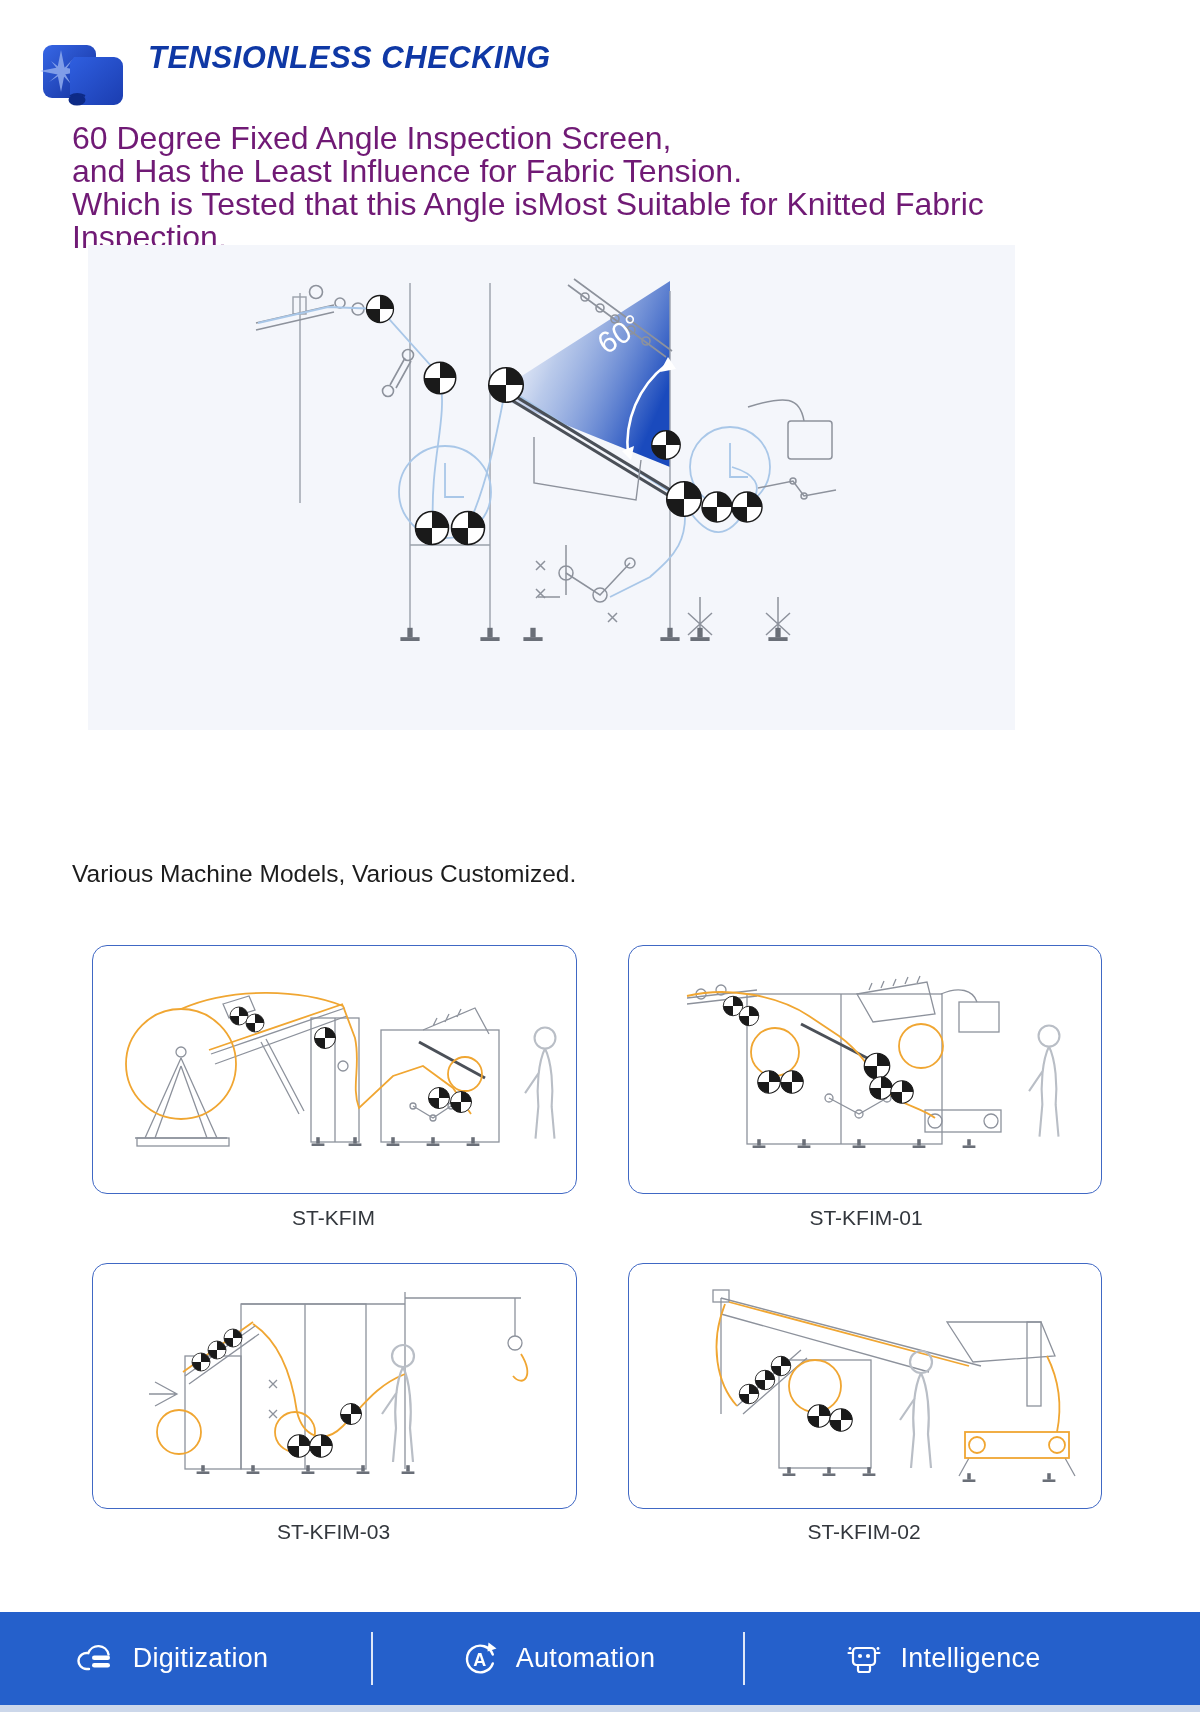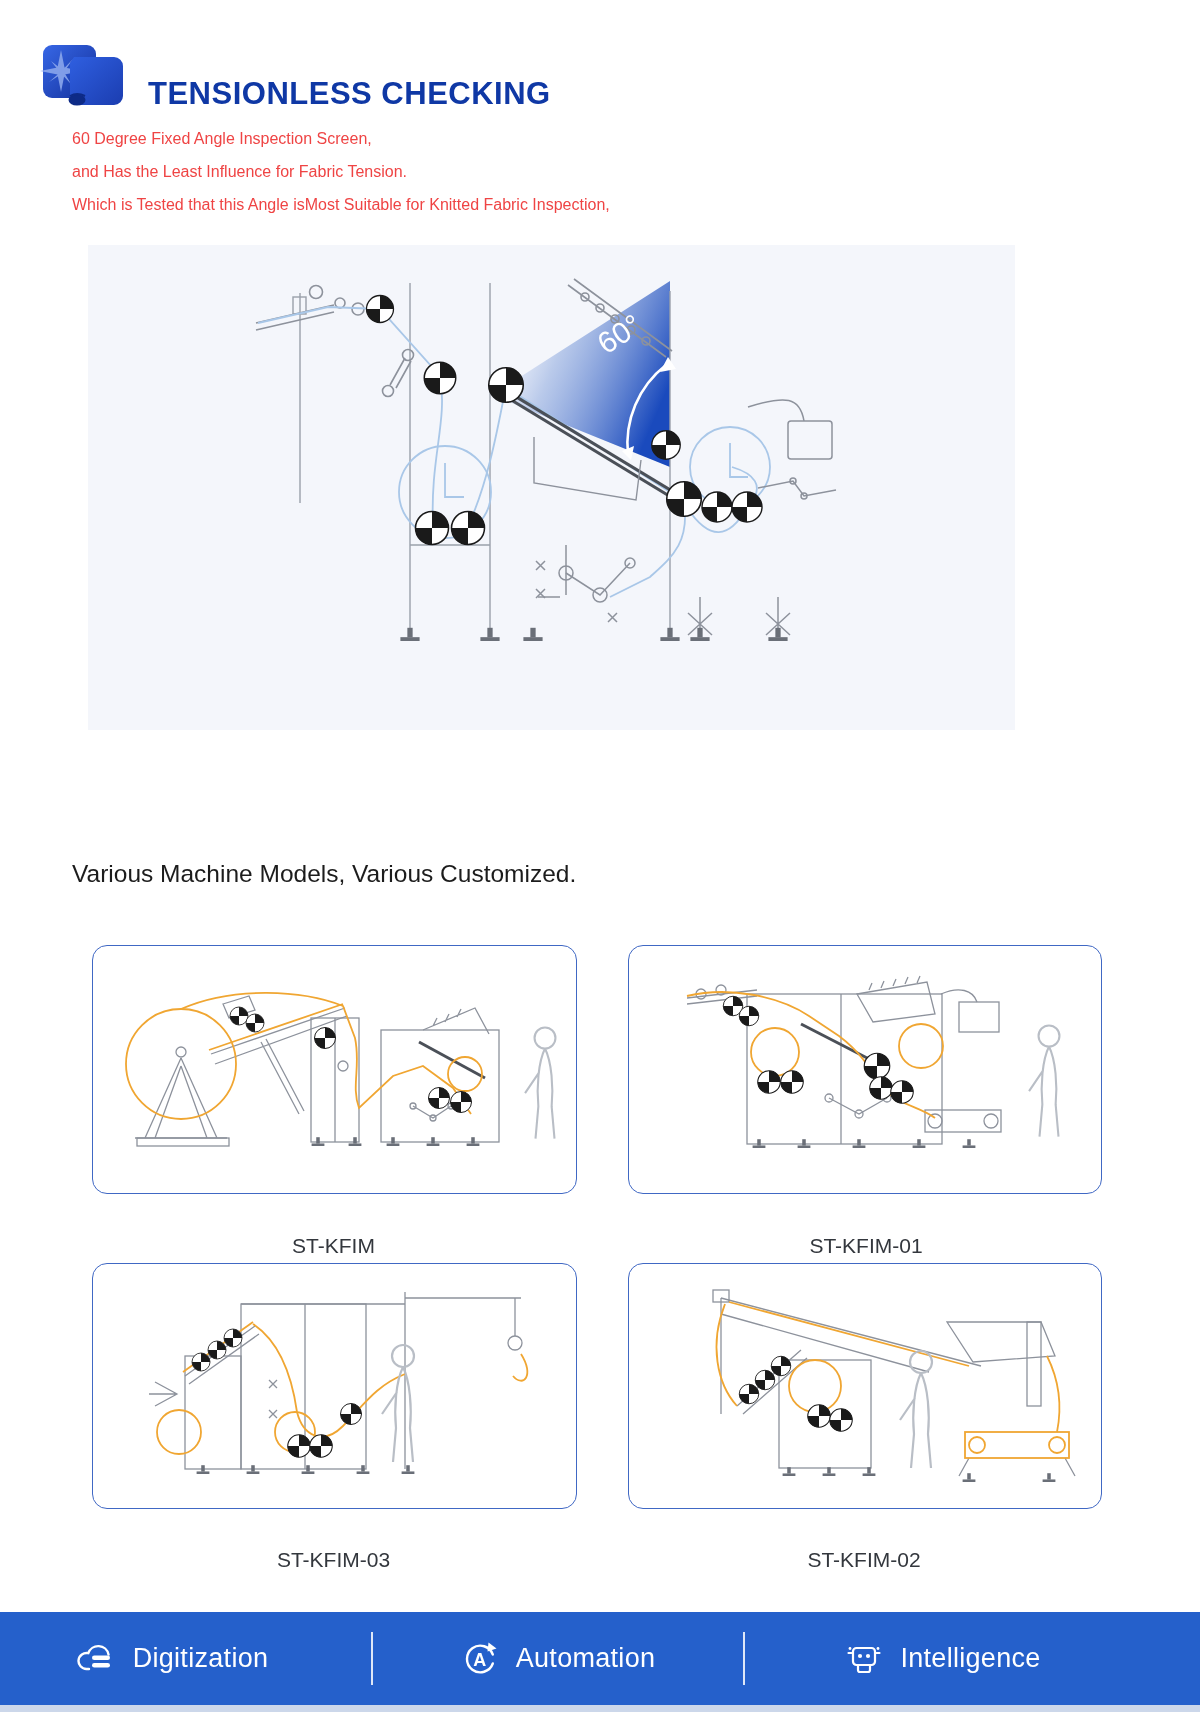--- a/index.html
+++ b/index.html
@@ -1,32 +1,32 @@
 <!DOCTYPE html>
 <html><head>
 <meta charset="utf-8">
 <style>
   html,body{margin:0;padding:0;}
   body{font-family:"Liberation Sans", sans-serif; background:#ffffff;}
   .page{position:relative;width:1200px;height:1712px;background:#ffffff;overflow:hidden;}
 
-  .sec-header{position:absolute;display:flex;align-items:flex-end;gap:22px;}
+  .sec-header{position:absolute;display:flex;align-items:flex-start;gap:22px;font-style:italic;}
   .sec-header .badge{width:86px;height:72px;flex:0 0 auto;}
   .sec-title{font-size:31px;font-weight:bold;color:#0f38a5;letter-spacing:.5px;}
 
-  .body-para{position:absolute;left:72px;width:1060px;font-size:16px;line-height:33px;color:#ef4444;}
+  .body-para{position:absolute;left:72px;width:1060px;font-size:32px;line-height:33px;color:#701a75;}
 
   .diagram-panel{position:absolute;left:88px;top:245px;width:927px;height:485px;background:#f4f6fb;}
   .diagram-panel svg{display:block;}
 
   .sub-para{position:absolute;left:72px;top:860px;font-size:24.5px;color:#1c1c1c;}
 
   .model-card{position:absolute;border:1.6px solid #4068c4;border-radius:15px;background:#ffffff;overflow:hidden;}
   .model-card svg{display:block;width:100%;height:100%;}
-  .model-label{position:absolute;text-align:center;font-size:21px;color:#33373d;margin-top:28px;}
+  .model-label{position:absolute;text-align:center;font-size:21px;color:#33373d;}
 
   .footer{position:absolute;left:0;top:1612px;width:1200px;height:93px;background:#2560cb;}
   .footer-strip{position:absolute;left:0;top:1705px;width:1200px;height:7px;background:#ccd7ea;}
   .footer-inner{position:relative;width:1115px;height:100%;display:flex;gap:40px;}
   .footer-item{flex:1;display:flex;align-items:center;justify-content:center;gap:16px;color:#ffffff;font-size:27px;font-weight:500;letter-spacing:.3px;}
   .footer-divider{position:absolute;top:20px;width:2px;height:53px;background:rgba(255,255,255,.85);}
   .fd1{left:371px;} .fd2{left:743px;}
   .footer-item svg{width:40px;height:40px;flex:0 0 auto;}
 
   svg text{font-family:"Liberation Sans", sans-serif;}

